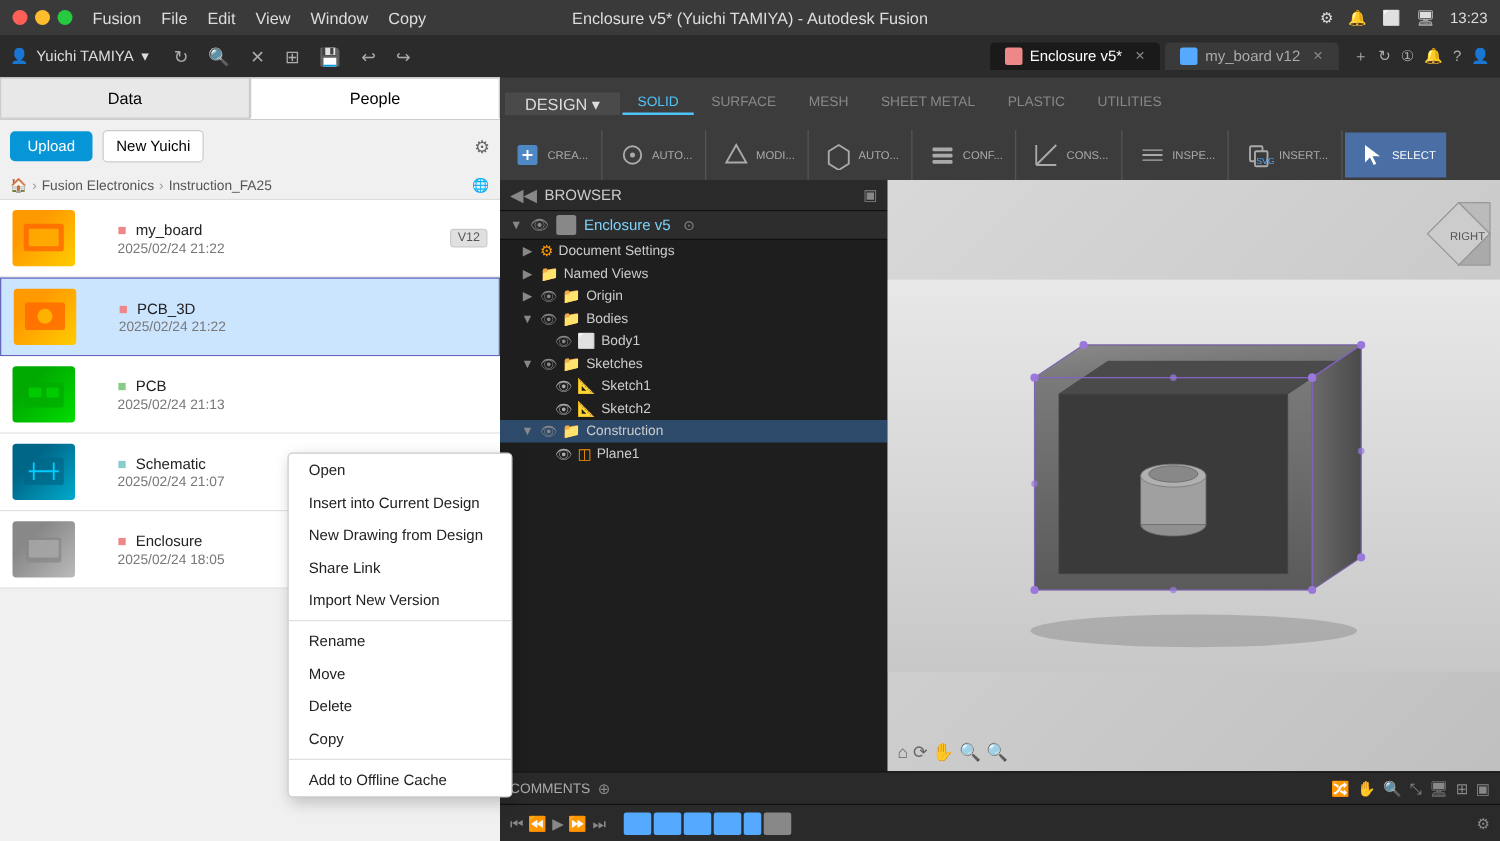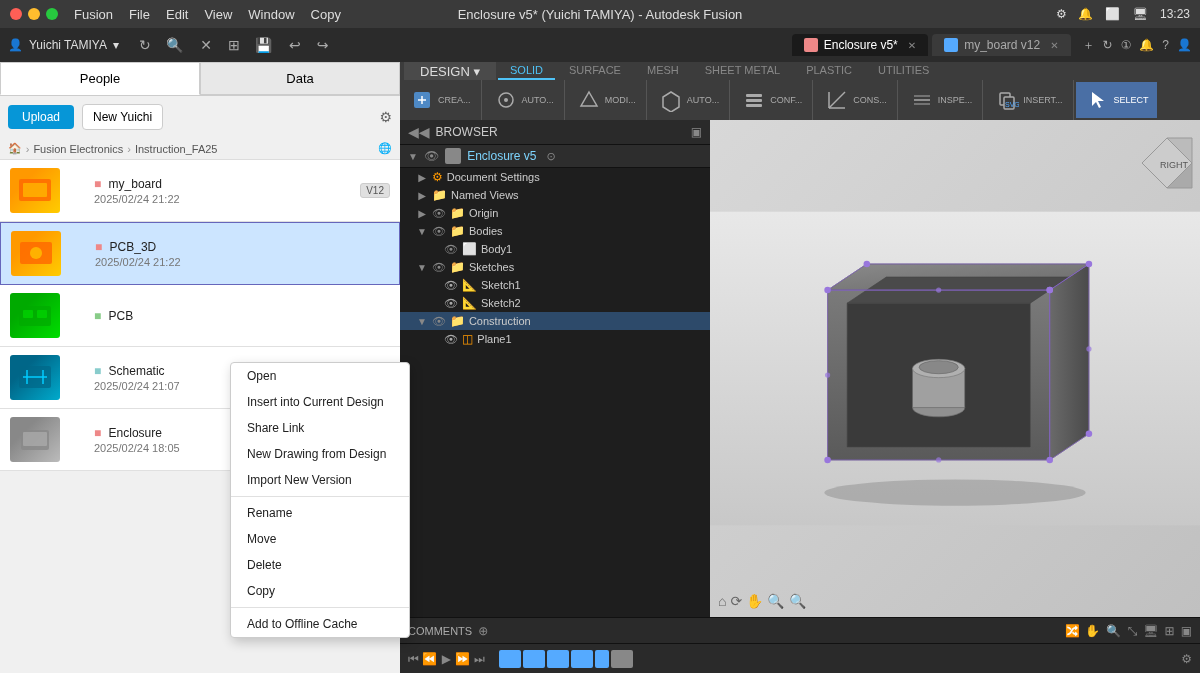--- a/index.html
+++ b/index.html
@@ -110,21 +110,21 @@
     .viewport-nav { position: absolute; bottom: 8px; left: 8px; display: flex; gap: 4px; align-items: center; }
     .vp-icon { color: #666; font-size: 14px; cursor: pointer; }
 
     
     .thumb-orange { background: linear-gradient(135deg, #f90 30%, #fc0 100%); }
     .thumb-green { background: linear-gradient(135deg, #0a0 30%, #0d0 100%); }
     .thumb-gray { background: linear-gradient(135deg, #888 30%, #bbb 100%); }
     .thumb-teal { background: linear-gradient(135deg, #068 30%, #0ac 100%); }
 
     .toolbar-top { display: flex; flex-direction: column; }
-    .toolbar-tabs-row { display: flex; background: #3c3c3c; padding: 0 4px; gap: 2px; }
+    .toolbar-tabs-row { display: flex; background: #3c3c3c; padding: 12px 4px; gap: 2px; }
     .toolbar-tools-row { display: flex; align-items: center; }
     .divider-v { width: 1px; background: #555; height: 40px; margin: 0 2px; }
   </style>
 </head>
 <body>
 
 <div class="title-bar">
   <div class="traffic-lights">
     <div class="tl tl-red"></div>
     <div class="tl tl-yellow"></div>
@@ -180,22 +180,22 @@
     <span>🔔</span>
     <span>?</span>
     <span>👤</span>
   </div>
 </div>
 
 <div class="main">
 
   <div class="left-panel">
     <div class="left-panel-tabs">
+      <div class="left-tab">Data</div>
       <div class="left-tab active">People</div>
-      <div class="left-tab">Data</div>
     </div>
     <div class="left-panel-actions">
       <button class="upload-btn">Upload</button>
       <button class="new-folder-btn">New Yuichi</button>
       <span class="settings-icon">⚙</span>
     </div>
     <div class="breadcrumb">
       <span>🏠</span>
       <span class="breadcrumb-sep">›</span>
       <span>Fusion Electronics</span>
@@ -244,20 +244,21 @@
               <rect x="4" y="8" width="32" height="20" rx="2" fill="#0a0" opacity="0.7"></rect>
               <rect x="8" y="12" width="10" height="8" rx="1" fill="#0d0" opacity="0.6"></rect>
               <rect x="22" y="12" width="10" height="8" rx="1" fill="#0d0" opacity="0.6"></rect>
             </svg>
         </div>
         <div class="file-info">
           <div class="file-name">
             <span style="color:#8c8;margin-right:4px;">■</span>
             <span>PCB</span>
           </div>
+          <div class="file-date">2025/02/24 21:13</div>
         </div>
       </div>
 
       <div class="file-item">
         <div class="file-thumb thumb-teal">
           <svg width="40" height="35" viewBox="0 0 40 35">
               <rect x="4" y="6" width="32" height="22" rx="2" fill="#068" opacity="0.7"></rect>
               <line x1="8" y1="17" x2="32" y2="17" stroke="#0cf" stroke-width="1.5"></line>
               <line x1="12" y1="10" x2="12" y2="24" stroke="#0cf" stroke-width="1.5"></line>
               <line x1="28" y1="10" x2="28" y2="24" stroke="#0cf" stroke-width="1.5"></line>
@@ -287,22 +288,22 @@
           <div class="file-date">2025/02/24 18:05</div>
         </div>
         <span class="version-badge">V5</span>
       </div>
 
     </div>
 
     <div class="context-menu">
       <div class="context-item">Open</div>
       <div class="context-item">Insert into Current Design</div>
+      <div class="context-item">New Drawing from Design</div>
       <div class="context-item">Share Link</div>
-      <div class="context-item">New Drawing from Design</div>
       <div class="context-item">Import New Version</div>
       <div class="context-sep"></div>
       <div class="context-item">Rename</div>
       <div class="context-item">Move</div>
       <div class="context-item">Delete</div>
       <div class="context-item">Copy</div>
       <div class="context-sep"></div>
       <div class="context-item">Add to Offline Cache</div>
     </div>
   </div>

